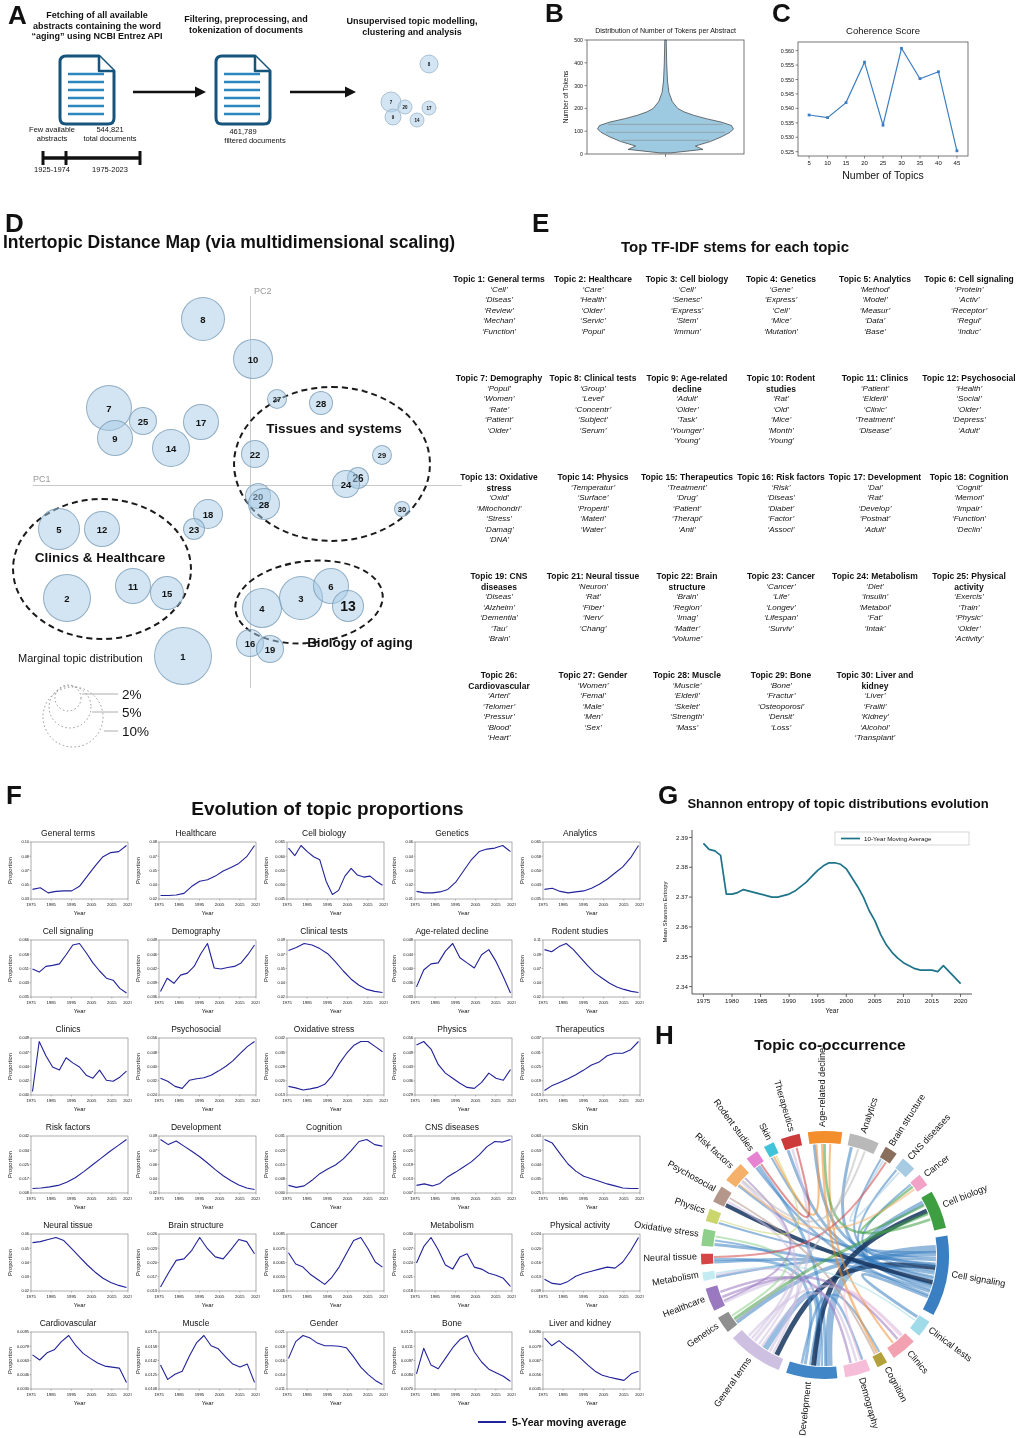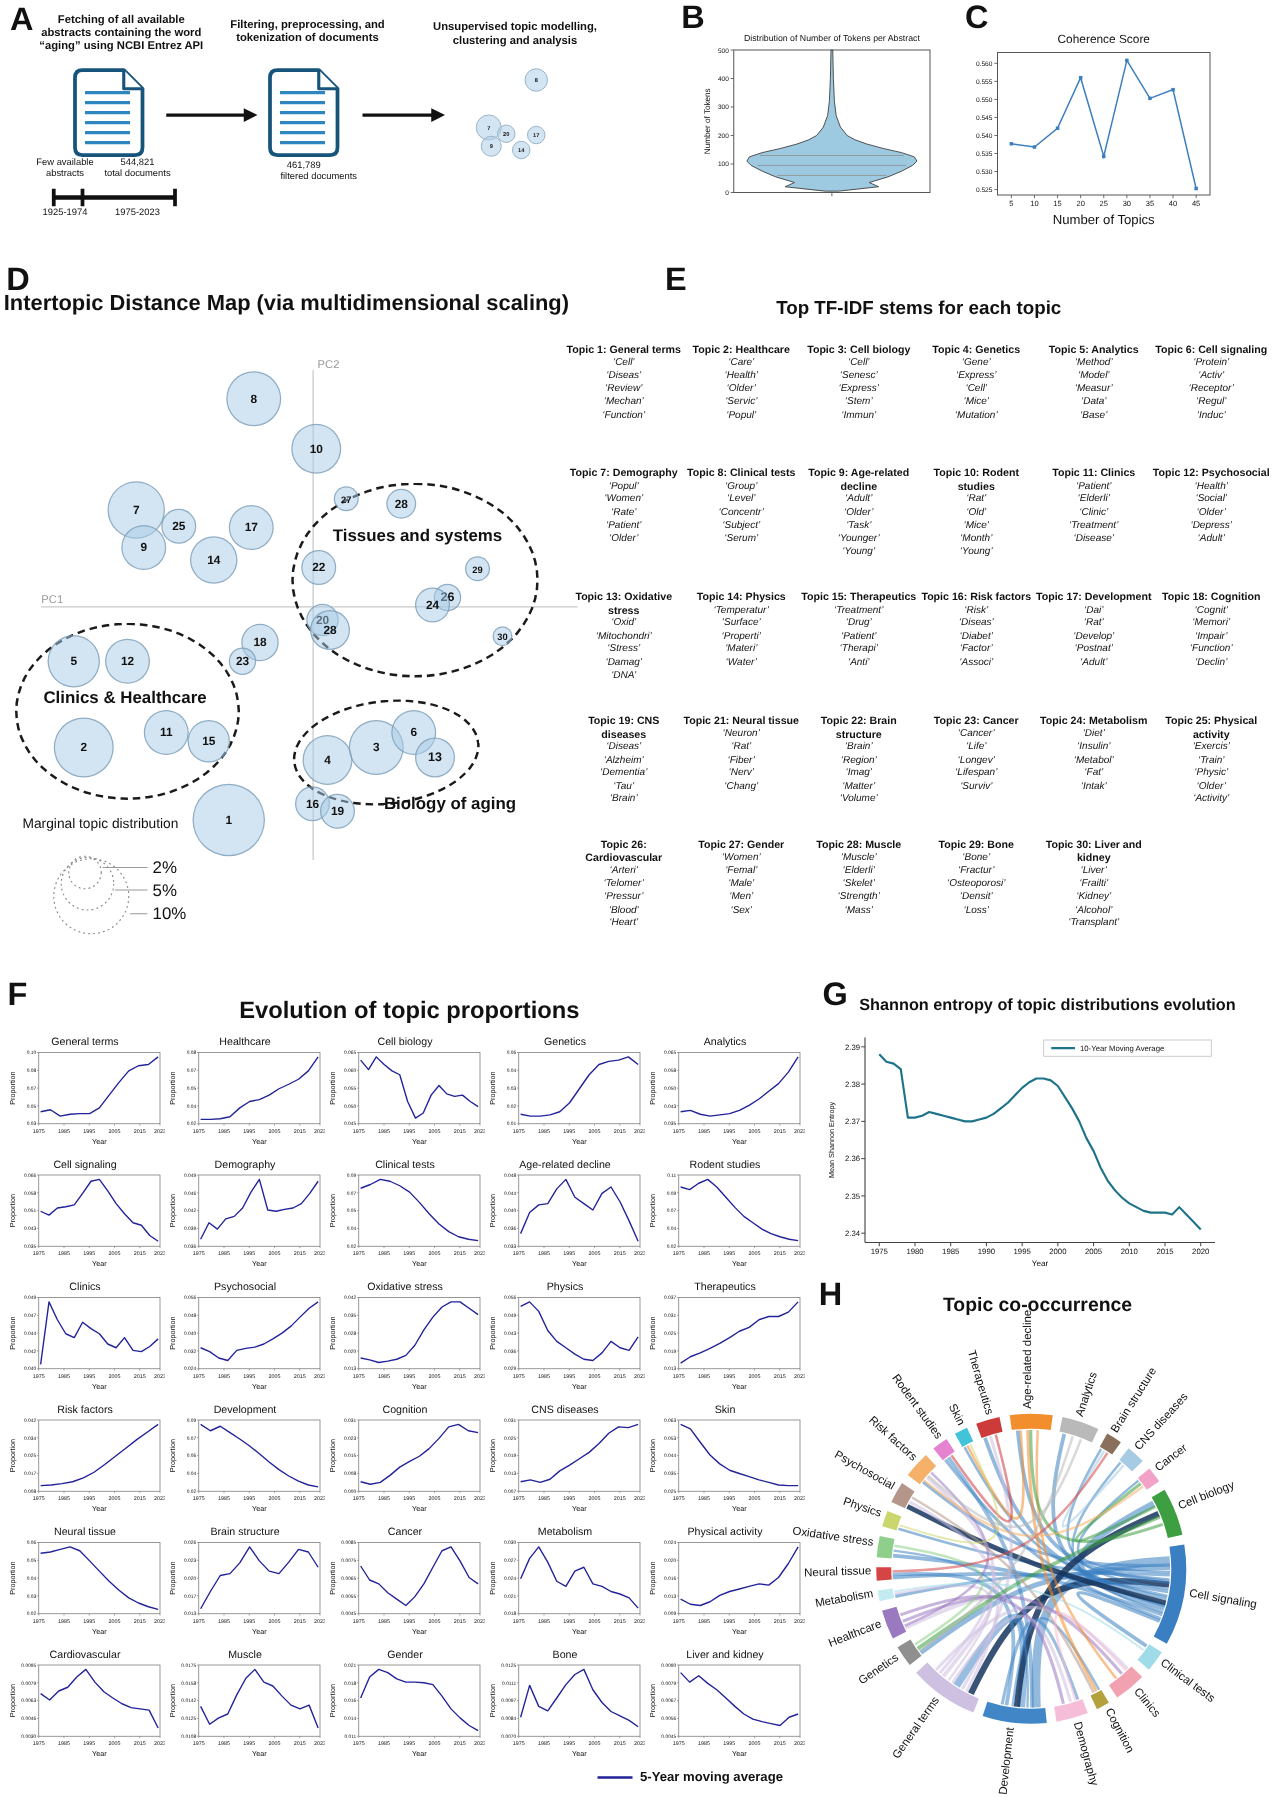--- a/index.html
+++ b/index.html
@@ -198,21 +198,21 @@
         <div class="dbub" style="left: 183px; top: 308px; width: 20px; height: 20px; font-size: 9.5px;">23</div>
         <div class="dbub" style="left: 38px; top: 298px; width: 40px; height: 40px; font-size: 9.5px;">5</div>
         <div class="dbub" style="left: 84px; top: 301px; width: 34px; height: 34px; font-size: 9.5px;">12</div>
         <div class="dbub" style="left: 43px; top: 364px; width: 46px; height: 46px; font-size: 9.5px;">2</div>
         <div class="dbub" style="left: 115px; top: 358px; width: 34px; height: 34px; font-size: 9.5px;">11</div>
         <div class="dbub" style="left: 150px; top: 366px; width: 32px; height: 32px; font-size: 9.5px;">15</div>
         <div class="dbub" style="left: 154px; top: 417px; width: 56px; height: 56px; font-size: 9.5px;">1</div>
         <div class="dbub" style="left: 242px; top: 378px; width: 38px; height: 38px; font-size: 9.5px;">4</div>
         <div class="dbub" style="left: 279px; top: 366px; width: 42px; height: 42px; font-size: 9.5px;">3</div>
         <div class="dbub" style="left: 313px; top: 358px; width: 34px; height: 34px; font-size: 9.5px;">6</div>
-        <div class="dbub" style="left: 332px; top: 380px; width: 30px; height: 30px; font-size: 10px;">13</div>
+        <div class="dbub" style="left: 332px; top: 380px; width: 30px; height: 30px; font-size: 14px;">13</div>
         <div class="dbub" style="left: 236px; top: 419px; width: 26px; height: 26px; font-size: 9.5px;">16</div>
         <div class="dbub" style="left: 256px; top: 425px; width: 26px; height: 26px; font-size: 9.5px;">19</div>
       </div>
     <svg id="d-legend" width="200" height="135" style="position:absolute;left:10px;top:440px;">
         <text x="8" y="12" font-size="11" fill="#111" text-anchor="start" font-family="&quot;Liberation Sans&quot;,sans-serif">Marginal topic distribution</text>
         <circle cx="58" cy="48" r="13" fill="none" stroke="#888" stroke-width="0.9" stroke-dasharray="1.5 2.5"></circle>
         <circle cx="60" cy="57" r="21" fill="none" stroke="#888" stroke-width="0.9" stroke-dasharray="1.5 2.5"></circle>
         <circle cx="63" cy="67" r="30" fill="none" stroke="#888" stroke-width="0.9" stroke-dasharray="1.5 2.5"></circle>
         <line x1="72" y1="44" x2="108" y2="44" stroke="#999" stroke-width="0.8"></line>
         <text x="112" y="48.5" font-size="13.5" fill="#111" text-anchor="start" font-family="&quot;Liberation Sans&quot;,sans-serif">2%</text>

